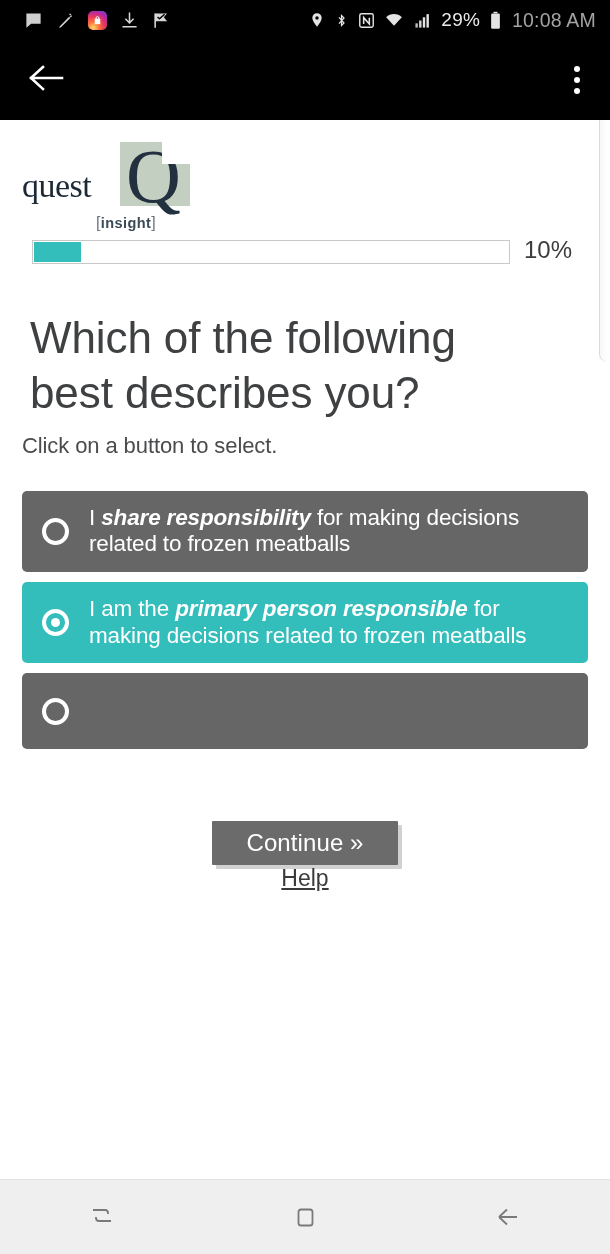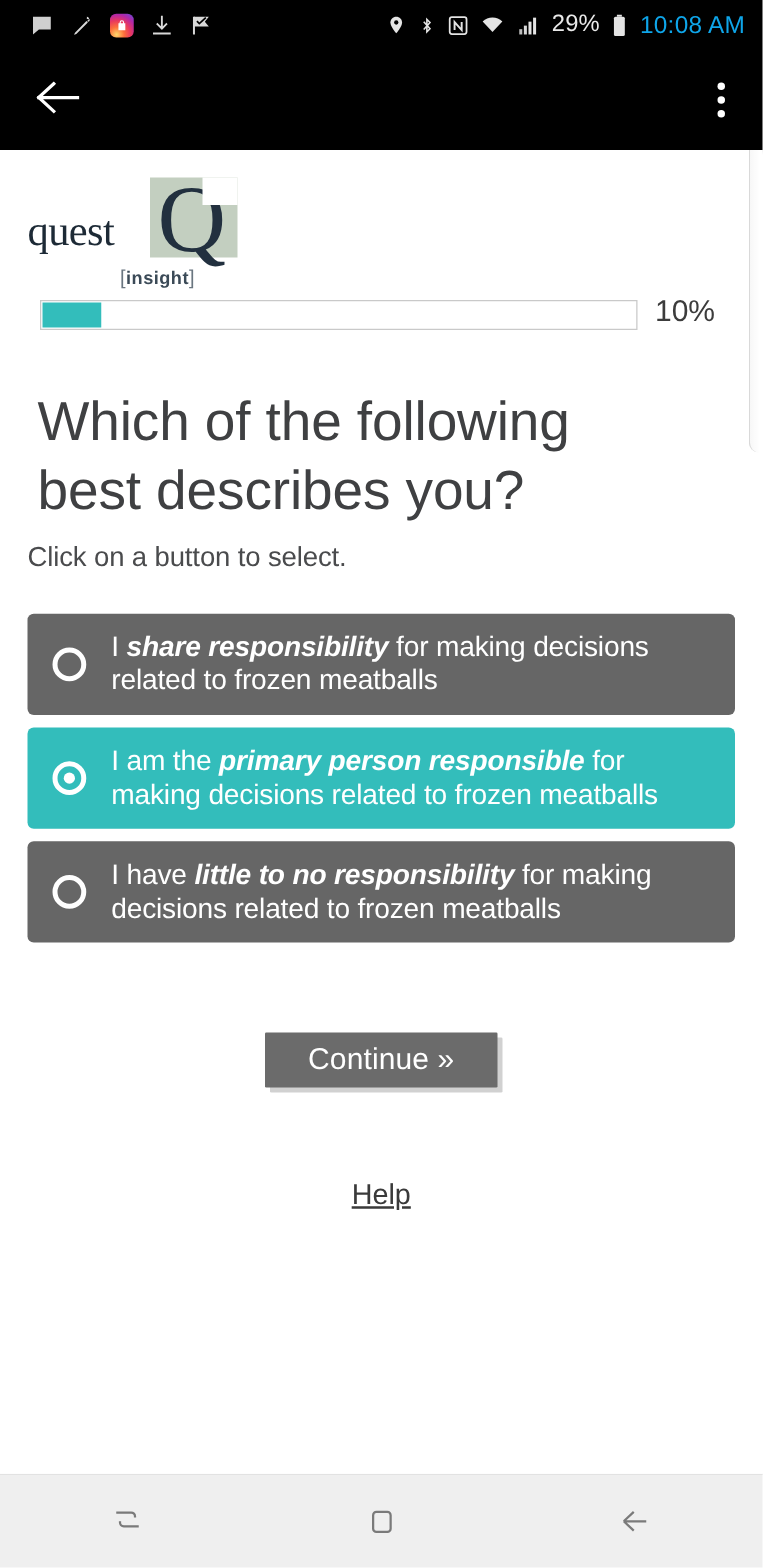--- a/index.html
+++ b/index.html
@@ -51,21 +51,21 @@
     justify-content: center;
     line-height: 1;
   }
   .status-text {
     color: #e9e9e9;
     font-size: 19px;
     letter-spacing: 0.2px;
     font-family: "Liberation Sans", sans-serif;
   }
   .clock {
-    color: #0ea5e9;
+    color: #a3a3a3;
     font-size: 19.5px;
     letter-spacing: 0.2px;
     margin-left: 1px;
   }
   .ig-bag {
     width: 19px;
     height: 19px;
     border-radius: 5px;
     background:
       radial-gradient(circle at 28% 88%, #ffd86b 0%, #fc6f3b 28%, #e8385f 52%, #b327a6 74%, #5a4fe0 100%);
@@ -301,21 +301,20 @@
     box-shadow: 4px 4px 0 rgba(0,0,0,0.18);
     cursor: pointer;
     font-family: "Liberation Sans", sans-serif;
     letter-spacing: 0.1px;
   }
 
   
   .help-wrap {
     display: flex;
     justify-content: center;
-    margin-top: 72px;
   }
   .help-link {
     font-size: 23px;
     color: #3a3a3a;
     text-decoration: underline;
     cursor: pointer;
   }
 
   
   .navbar {
@@ -466,21 +465,20 @@
 
         <div class="option selected">
           <span class="radio">
               <span class="dot"></span>
             </span>
           <span class="option-label"><span>I am the </span><b>primary person responsible</b><span> for making decisions related to frozen meatballs</span></span>
         </div>
 
         <div class="option unselected">
           <span class="radio"></span>
-          <span class="option-label"><span>I have </span><b>little to no responsibility</b><span> for making decisions related to frozen meatballs</span></span>
         </div>
 
       </div>
 
       <div class="continue-wrap">
         <button class="continue-btn">Continue »</button>
       </div>
 
       <div class="help-wrap">
         <span class="help-link">Help</span>

